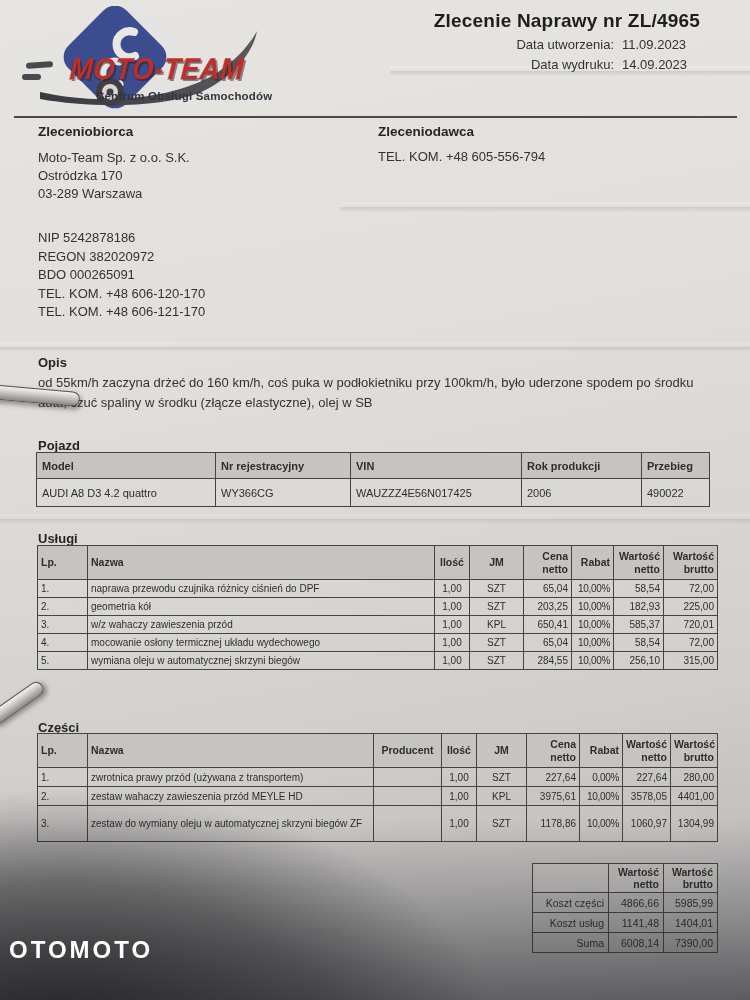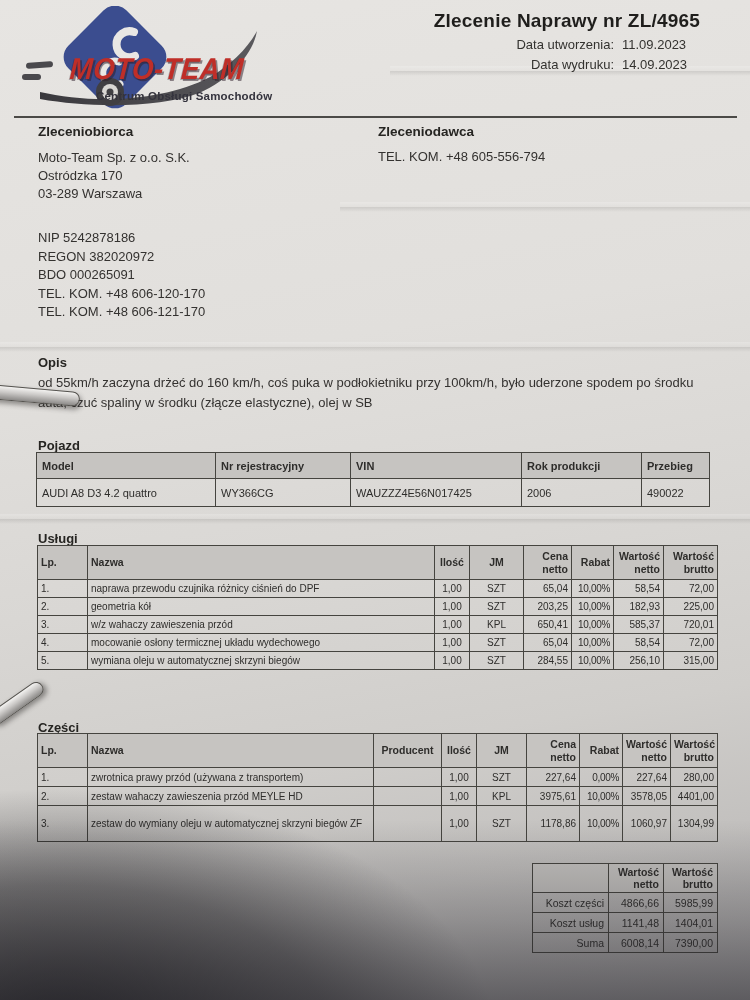--- a/index.html
+++ b/index.html
@@ -349,13 +349,14 @@
       </tr>
     </tbody>
       </table>
 
   </div>
 
   <div class="ring ring1"></div>
   <div class="ring ring2"></div>
 
   <div class="shade"></div>
+  <div class="wm">OTOMOTO</div>
 </div>
 
 </body></html>

